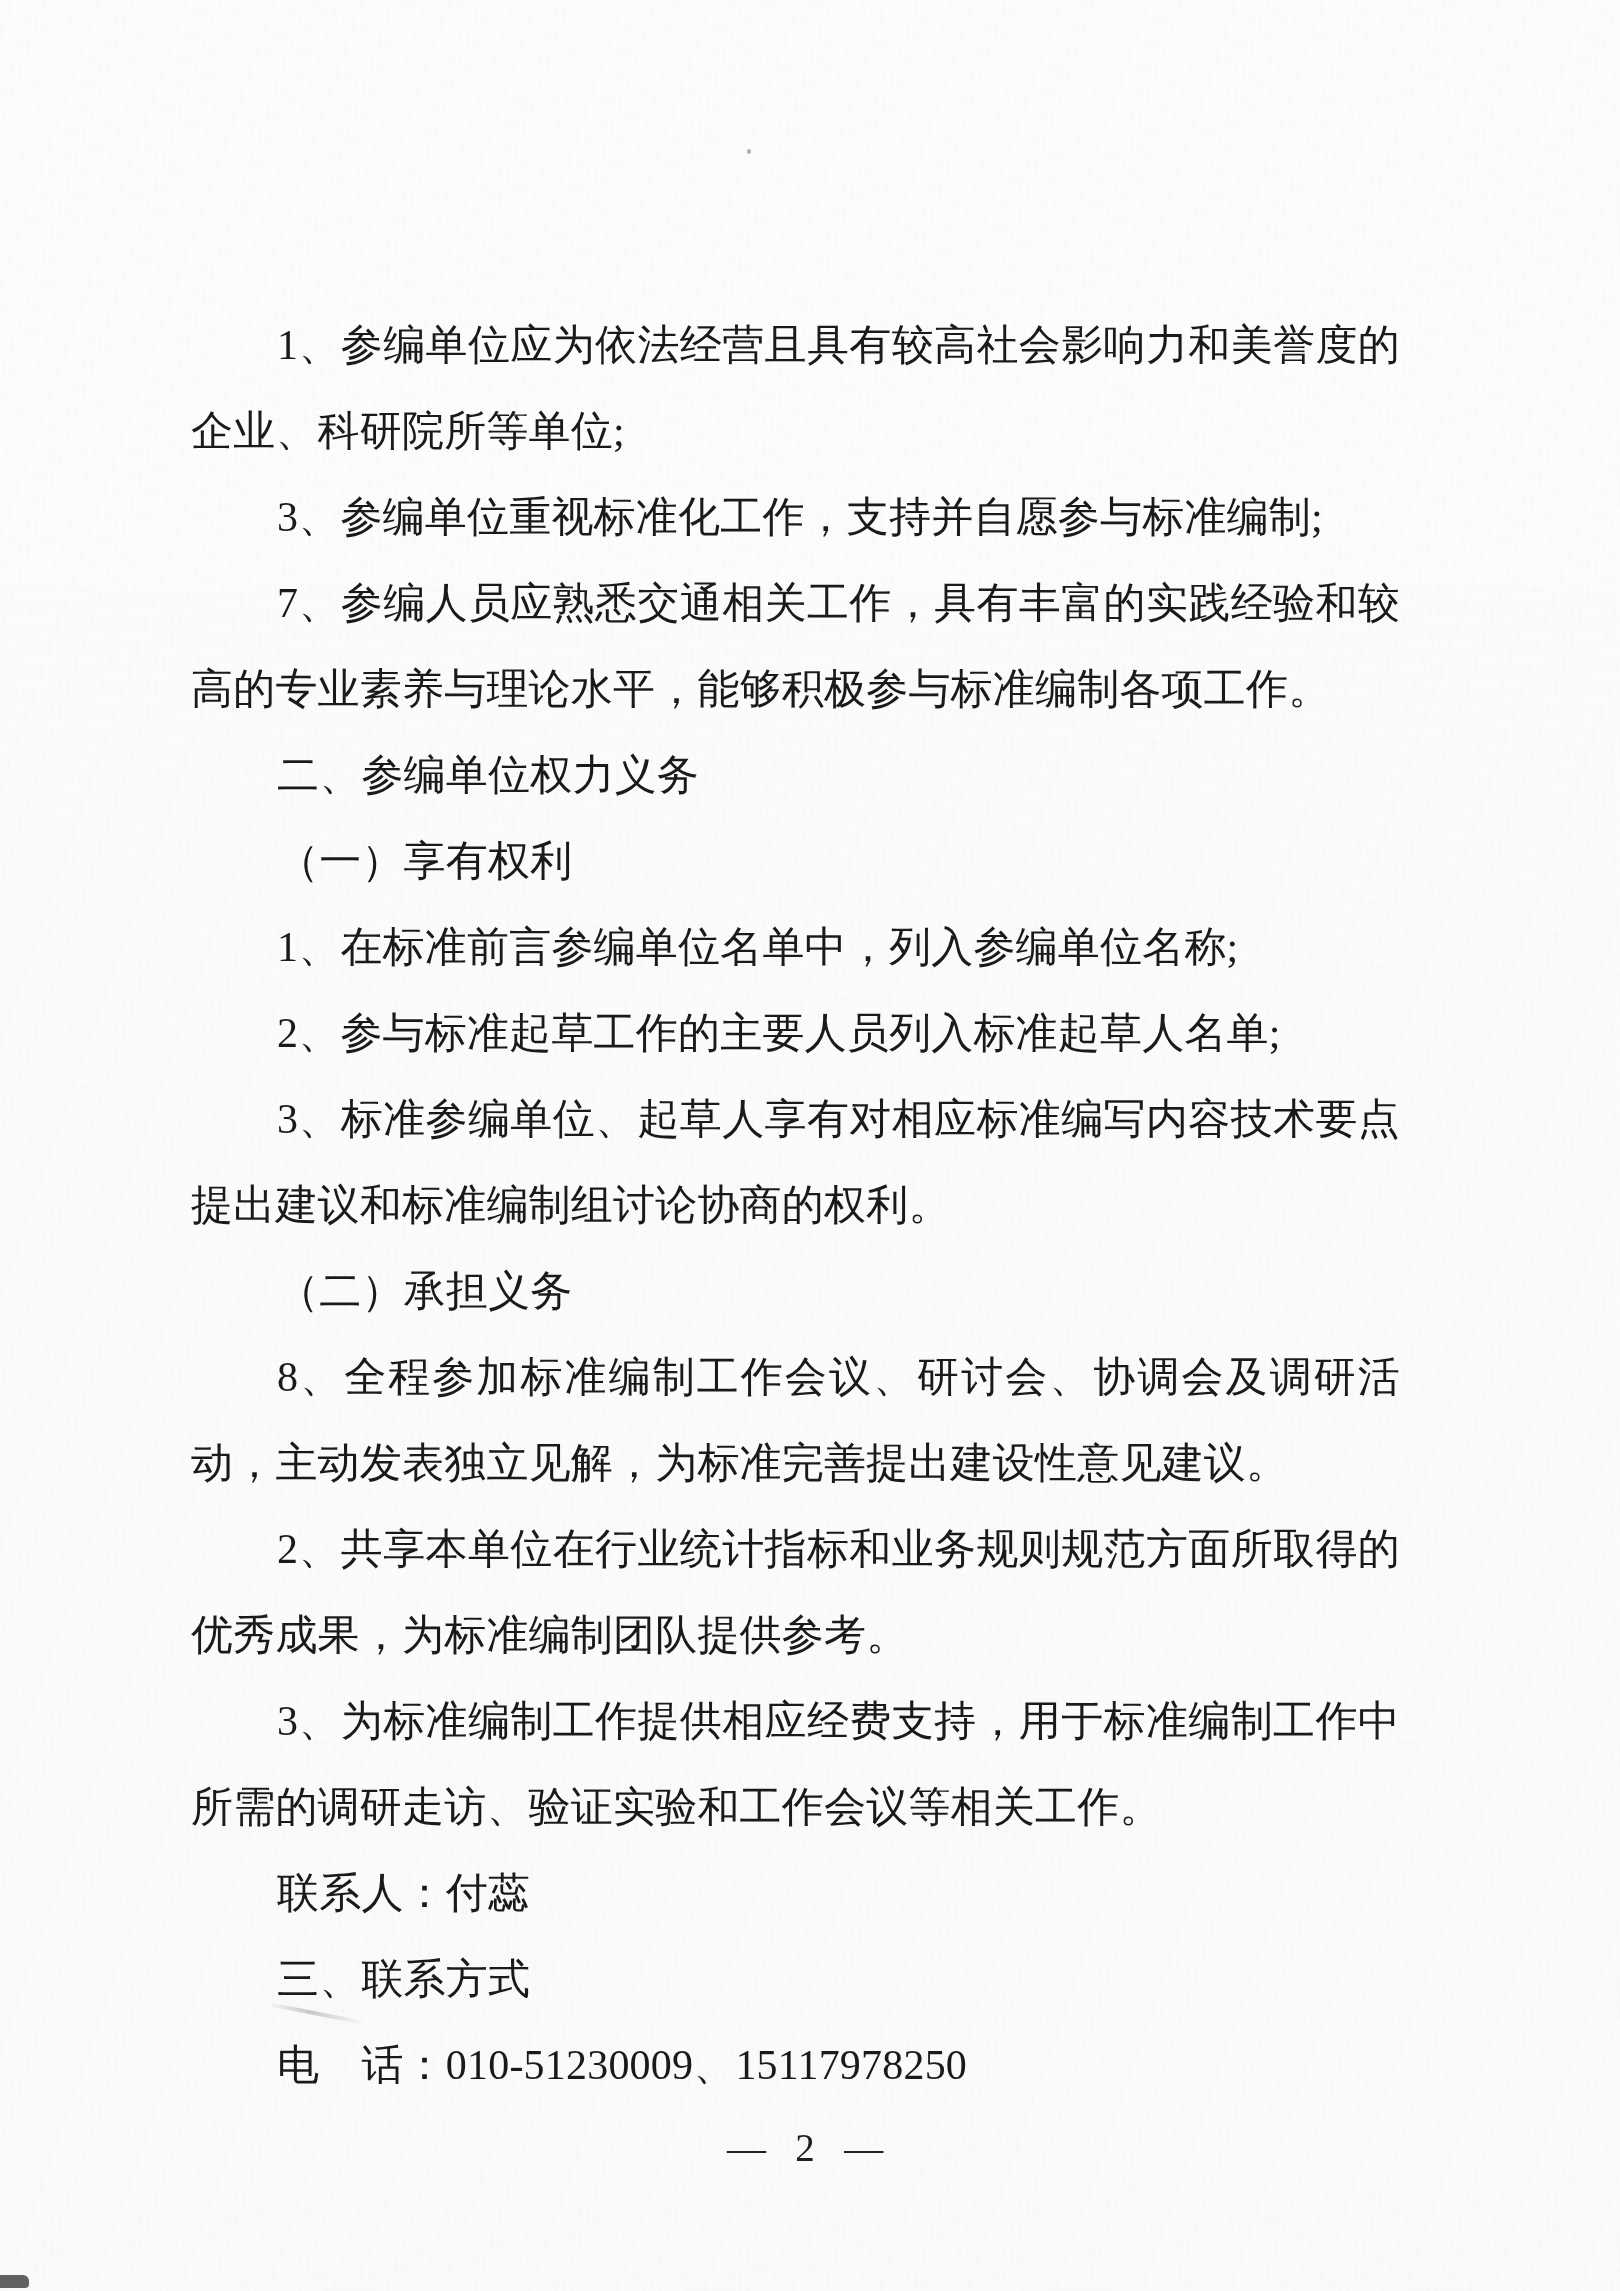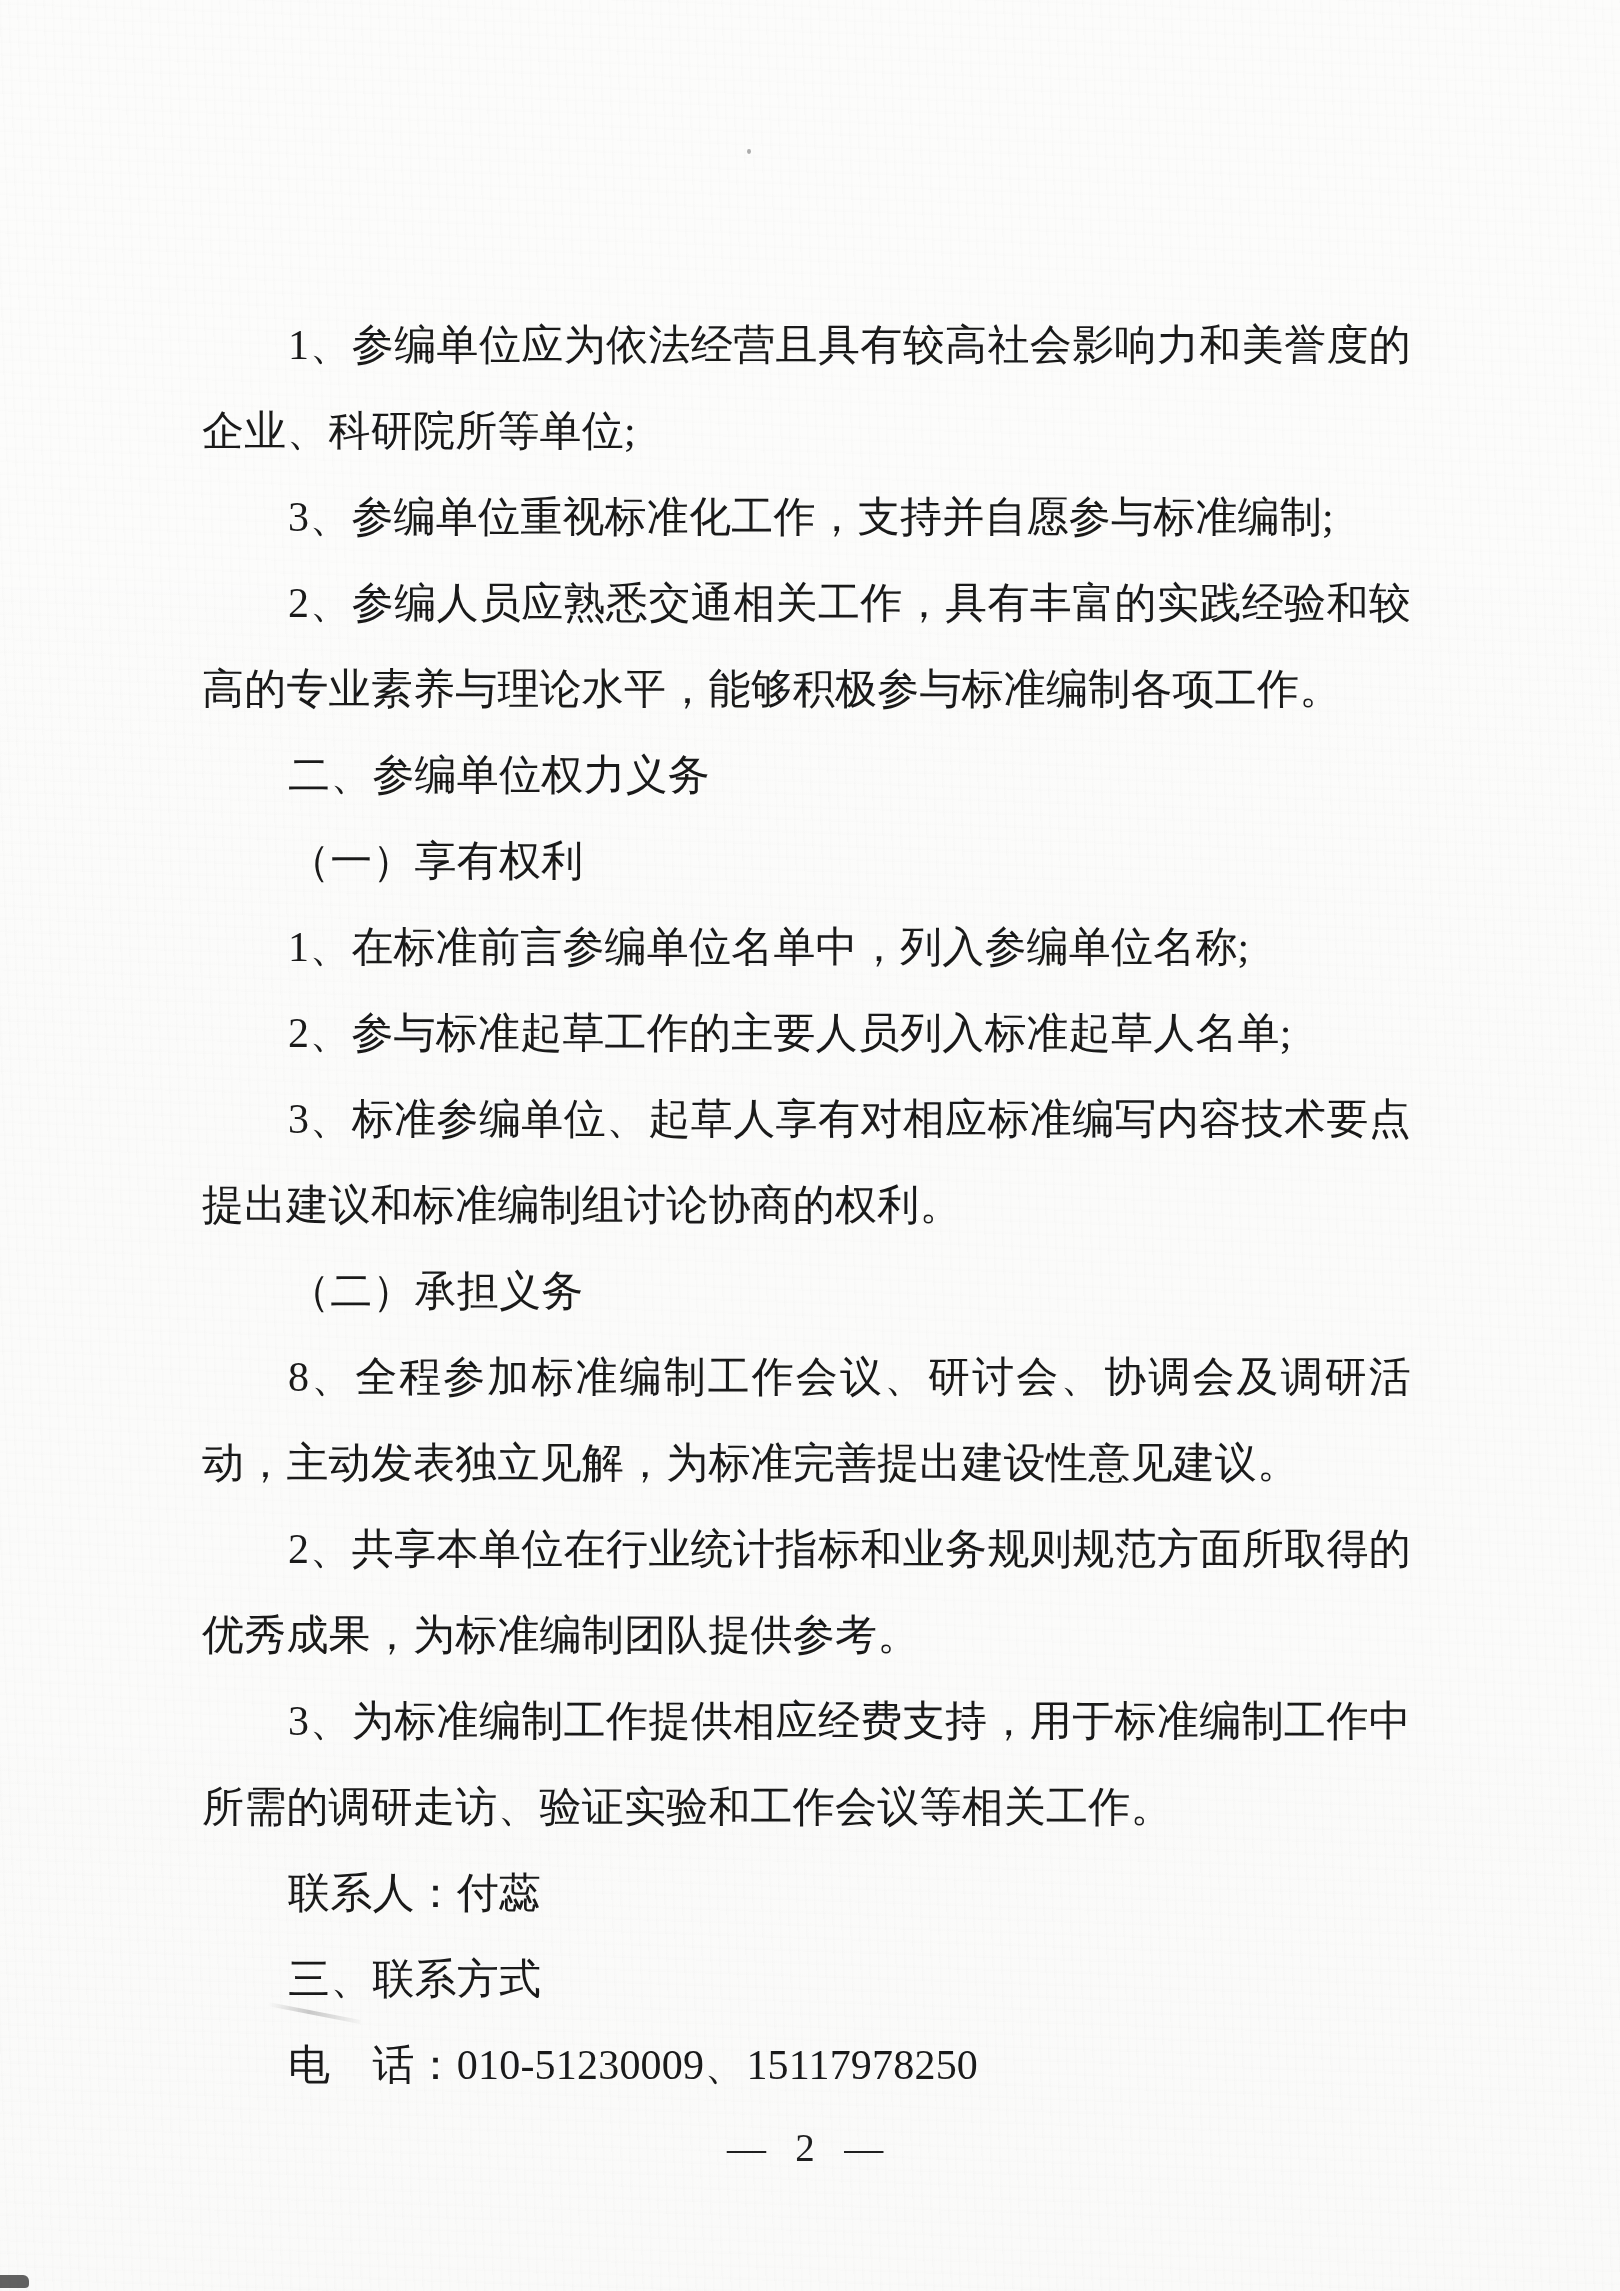--- a/index.html
+++ b/index.html
@@ -20,21 +20,21 @@
     position: absolute;
     inset: 0;
     pointer-events: none;
     background:
       repeating-linear-gradient(88deg, rgba(0,0,0,0.010) 0px, rgba(0,0,0,0.0) 2.9px, rgba(0,0,0,0.0) 8.8px),
       repeating-linear-gradient(2deg, rgba(0,0,0,0.006) 0px, rgba(0,0,0,0.0) 3.9px, rgba(0,0,0,0.0) 12.7px),
       linear-gradient(180deg, rgba(0,0,0,0.004) 0%, rgba(0,0,0,0.012) 100%);
   }
   .doc-body {
     position: absolute;
-    left: 202px;
+    left: 191px;
     top: 302px;
     width: 1209px;
   }
   .doc-body p {
     margin: 0;
     font-size: 42px;
     line-height: 86px;
     font-weight: 400;
     text-align: justify;
     text-justify: inter-ideograph;
@@ -87,21 +87,21 @@
 </style>
 </head>
 <body>
 
 <div class="paper-texture"></div>
 <div class="dust-speck"></div>
 
 <div class="doc-body">
   <p>1、参编单位应为依法经营且具有较高社会影响力和美誉度的企业、科研院所等单位;</p>
   <p>3、参编单位重视标准化工作，支持并自愿参与标准编制;</p>
-  <p>2、参编人员应熟悉交通相关工作，具有丰富的实践经验和较高的专业素养与理论水平，能够积极参与标准编制各项工作。</p>
+  <p>7、参编人员应熟悉交通相关工作，具有丰富的实践经验和较高的专业素养与理论水平，能够积极参与标准编制各项工作。</p>
   <p>二、参编单位权力义务</p>
   <p>（一）享有权利</p>
   <p>1、在标准前言参编单位名单中，列入参编单位名称;</p>
   <p>2、参与标准起草工作的主要人员列入标准起草人名单;</p>
   <p>3、标准参编单位、起草人享有对相应标准编写内容技术要点提出建议和标准编制组讨论协商的权利。</p>
   <p>（二）承担义务</p>
   <p>8、全程参加标准编制工作会议、研讨会、协调会及调研活动，主动发表独立见解，为标准完善提出建设性意见建议。</p>
   <p>2、共享本单位在行业统计指标和业务规则规范方面所取得的优秀成果，为标准编制团队提供参考。</p>
   <p>3、为标准编制工作提供相应经费支持，用于标准编制工作中所需的调研走访、验证实验和工作会议等相关工作。</p>
   <p>联系人：付蕊</p>

